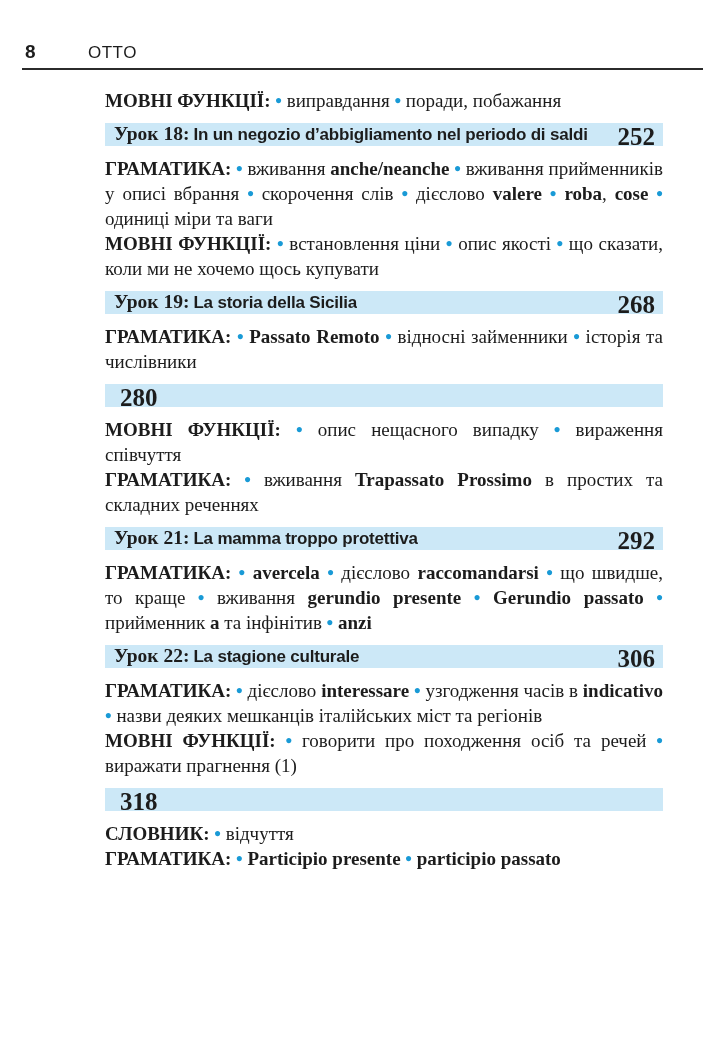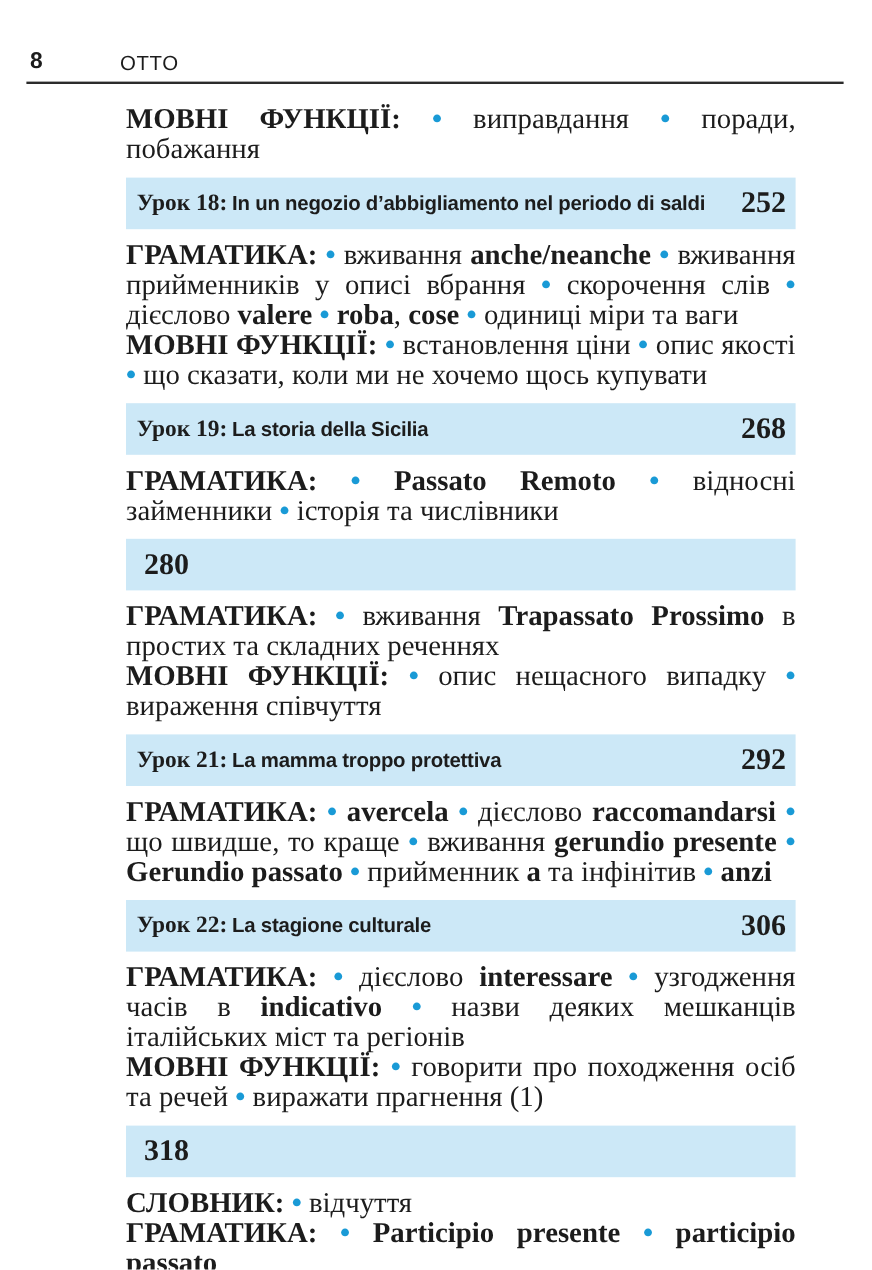--- a/index.html
+++ b/index.html
@@ -15,40 +15,40 @@
     -webkit-font-smoothing:antialiased;
   }
   .page{position:relative;width:727px;height:1058px;overflow:hidden;background:#fff;}
 
   
   .page-number{
     position:absolute;left:25px;top:41px;
     font-family:"Liberation Sans", sans-serif;font-weight:bold;font-size:19px;
   }
   .running-title{
-    position:absolute;left:100px;top:43px;
+    position:absolute;left:88px;top:43px;
     font-family:"Liberation Sans", sans-serif;font-size:17px;letter-spacing:0.5px;
   }
   .header-rule{
     position:absolute;left:22px;top:68px;width:681px;height:2px;
     background:var(--rule);
   }
 
   
   .content{position:absolute;left:105px;top:88px;width:558px;}
 
   p.row{
-    margin:0;font-size:24px;line-height:25px;text-align:justify;
+    margin:0;font-size:19px;line-height:25px;text-align:justify;
   }
   .row-label{font-weight:bold;}
   .bullet{color:var(--accent);font-weight:bold;}
 
   .lesson-bar{
-    display:flex;justify-content:space-between;align-items:center;
-    background:var(--bar-bg);height:43px;
+    display:flex;justify-content:space-between;
+    background:var(--bar-bg);height:23px;
     margin:10px 0 10px 0;padding:0 8px 0 9px;box-sizing:border-box;
   }
   .bar-left{white-space:nowrap;overflow:hidden;}
   .lesson-label{
     font-family:"Liberation Serif", serif;font-weight:bold;font-size:19.5px;
   }
   .lesson-title{
     font-family:"Liberation Sans", sans-serif;font-weight:bold;font-size:17px;
     letter-spacing:-0.2px;margin-left:4px;
   }
@@ -94,22 +94,22 @@
     </div>
     <div class="lesson-rows">
             <p class="row"><b class="row-label">ГРАМАТИКА:</b><span class="bullet"> • </span><b>Passato Remoto</b><span class="bullet"> • </span><span>відносні займенники</span><span class="bullet"> • </span><span>історія та числівники</span></p>
           </div>
   </section>
         <section class="lesson">
     <div class="lesson-bar">
       <span class="lesson-page">280</span>
     </div>
     <div class="lesson-rows">
+            <p class="row"><b class="row-label">МОВНІ ФУНКЦІЇ:</b><span class="bullet"> • </span><span>опис нещасного випадку</span><span class="bullet"> • </span><span>вираження співчуття</span></p>
             <p class="row"><b class="row-label">ГРАМАТИКА:</b><span class="bullet"> • </span><span>вживання </span><b>Trapassato Prossimo</b><span> в простих та складних реченнях</span></p>
-            <p class="row"><b class="row-label">МОВНІ ФУНКЦІЇ:</b><span class="bullet"> • </span><span>опис нещасного випадку</span><span class="bullet"> • </span><span>вираження співчуття</span></p>
           </div>
   </section>
         <section class="lesson">
     <div class="lesson-bar">
       <span class="bar-left">
         <span class="lesson-label">Урок 21:</span><span class="lesson-title">La mamma troppo protettiva</span>
       </span>
       <span class="lesson-page">292</span>
     </div>
     <div class="lesson-rows">

